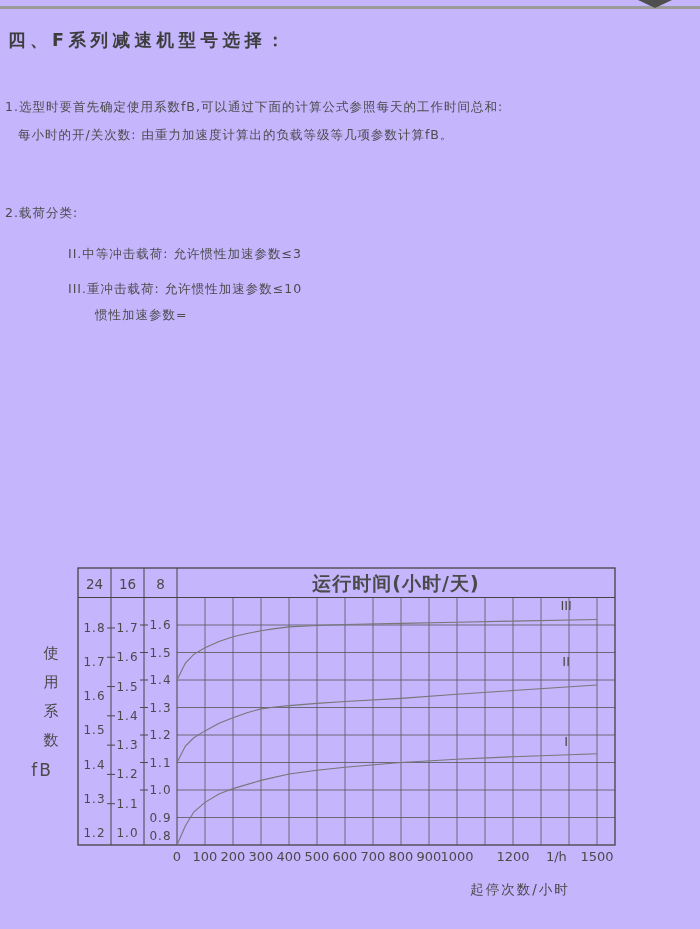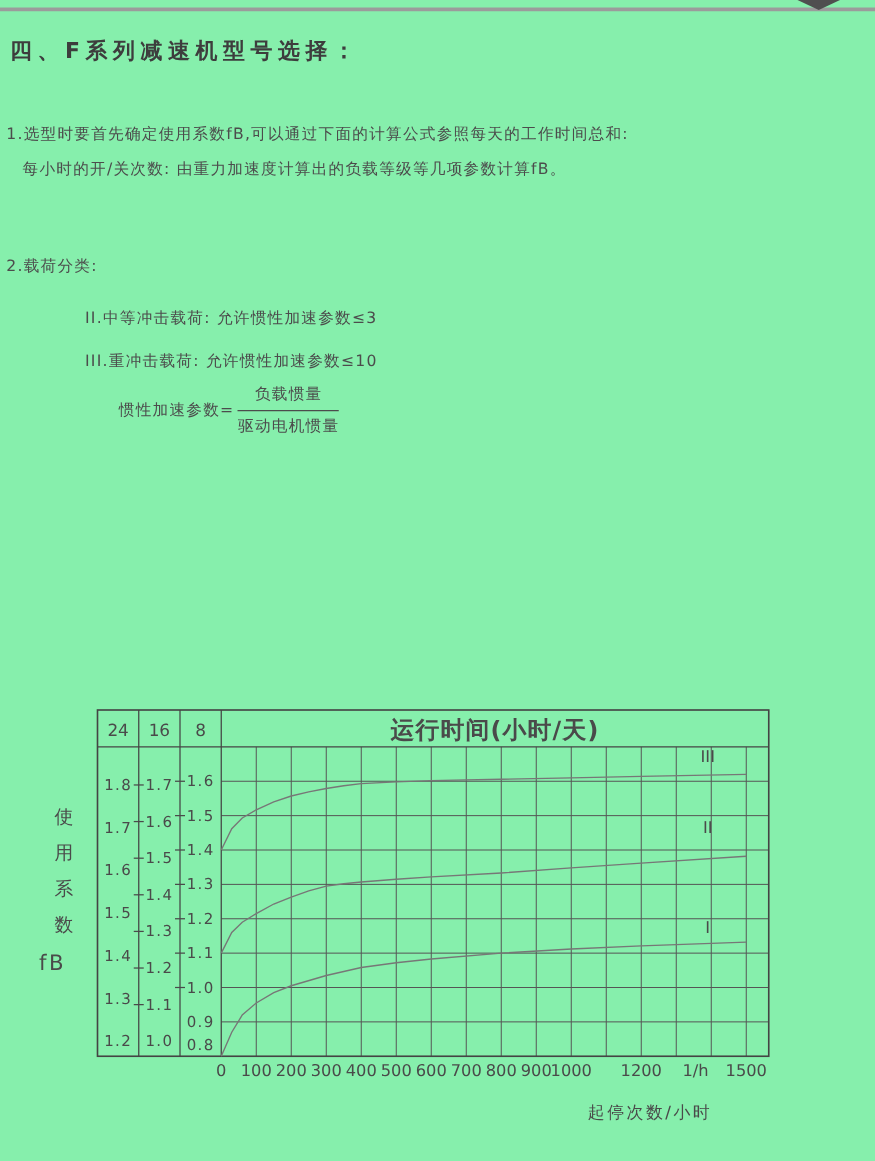--- a/index.html
+++ b/index.html
@@ -1,17 +1,17 @@
 <!DOCTYPE html>
 <html><head>
 <meta charset="utf-8">
 <style>
   html,body{margin:0;padding:0;}
   body{background:#fbfbfb;font-family:"DejaVu Sans","Liberation Sans",sans-serif;color:#4a4a4a;}
-  .page{position:relative;width:700px;height:929px;overflow:hidden;background:#86efac;}
+  .page{position:relative;width:700px;height:929px;overflow:hidden;background:#c4b5fd;}
   .top-rule{position:absolute;top:6px;left:0;width:700px;height:3px;background:#9b9b9b;}
   .corner-glyph{position:absolute;top:0;left:638px;width:0;height:0;
     border-left:17px solid transparent;border-right:17px solid transparent;border-top:8px solid #4f4f4f;}
   h1.title{position:absolute;top:28px;left:8px;margin:0;font-size:17.5px;font-weight:bold;
     letter-spacing:4.5px;color:#3d3d3d;white-space:nowrap;}
   .para{position:absolute;margin:0;font-size:12.5px;letter-spacing:1px;color:#4c4c4c;white-space:nowrap;}
   #p1{top:88px;left:5px;margin-top:11px;}
   #p1b{top:127px;left:18px;}
   #s2{top:205px;left:5px;display:flex;gap:6px;align-items:flex-end;}
   #s2-ii{top:246px;left:52px;margin-left:16px;}
@@ -40,24 +40,20 @@
   <p class="para" id="p1b">每小时的开/关次数: 由重力加速度计算出的负载等级等几项参数计算fB。</p>
 
   <div class="para" id="s2">
     <span>2.载荷分类:</span>
   </div>
   <p class="para" id="s2-ii">II.中等冲击载荷: 允许惯性加速参数≤3</p>
   <p class="para" id="s2-iii">III.重冲击载荷: 允许惯性加速参数≤10</p>
 
   <div class="formula">
     <span>惯性加速参数=</span>
-    <span class="frac">
-      <span class="num">负载惯量</span>
-      <span class="den">驱动电机惯量</span>
-    </span>
   </div>
 
 
   <svg id="chart" width="700" height="369" viewBox="0 560 700 369">
       <g>
         <line x1="205" y1="597.5" x2="205" y2="845" stroke="#555555" stroke-width="0.8"></line>
         <line x1="233" y1="597.5" x2="233" y2="845" stroke="#555555" stroke-width="0.8"></line>
         <line x1="261" y1="597.5" x2="261" y2="845" stroke="#555555" stroke-width="0.8"></line>
         <line x1="289" y1="597.5" x2="289" y2="845" stroke="#555555" stroke-width="0.8"></line>
         <line x1="317" y1="597.5" x2="317" y2="845" stroke="#555555" stroke-width="0.8"></line>

